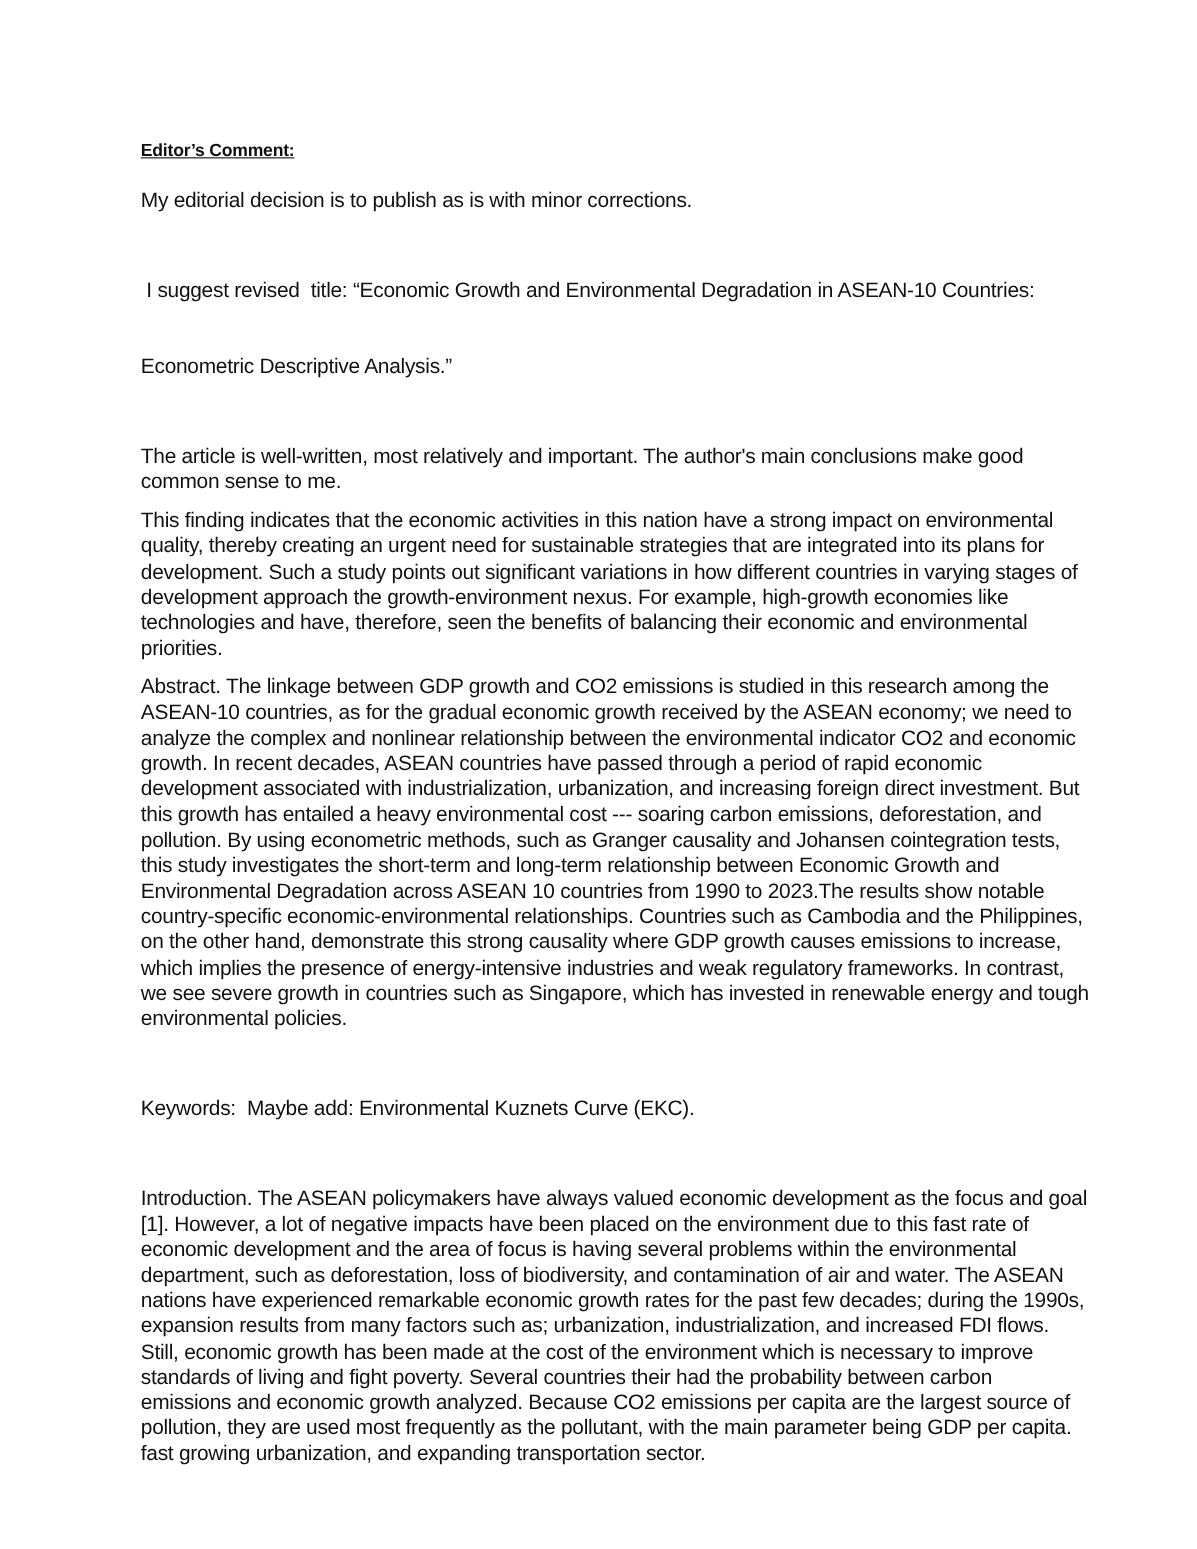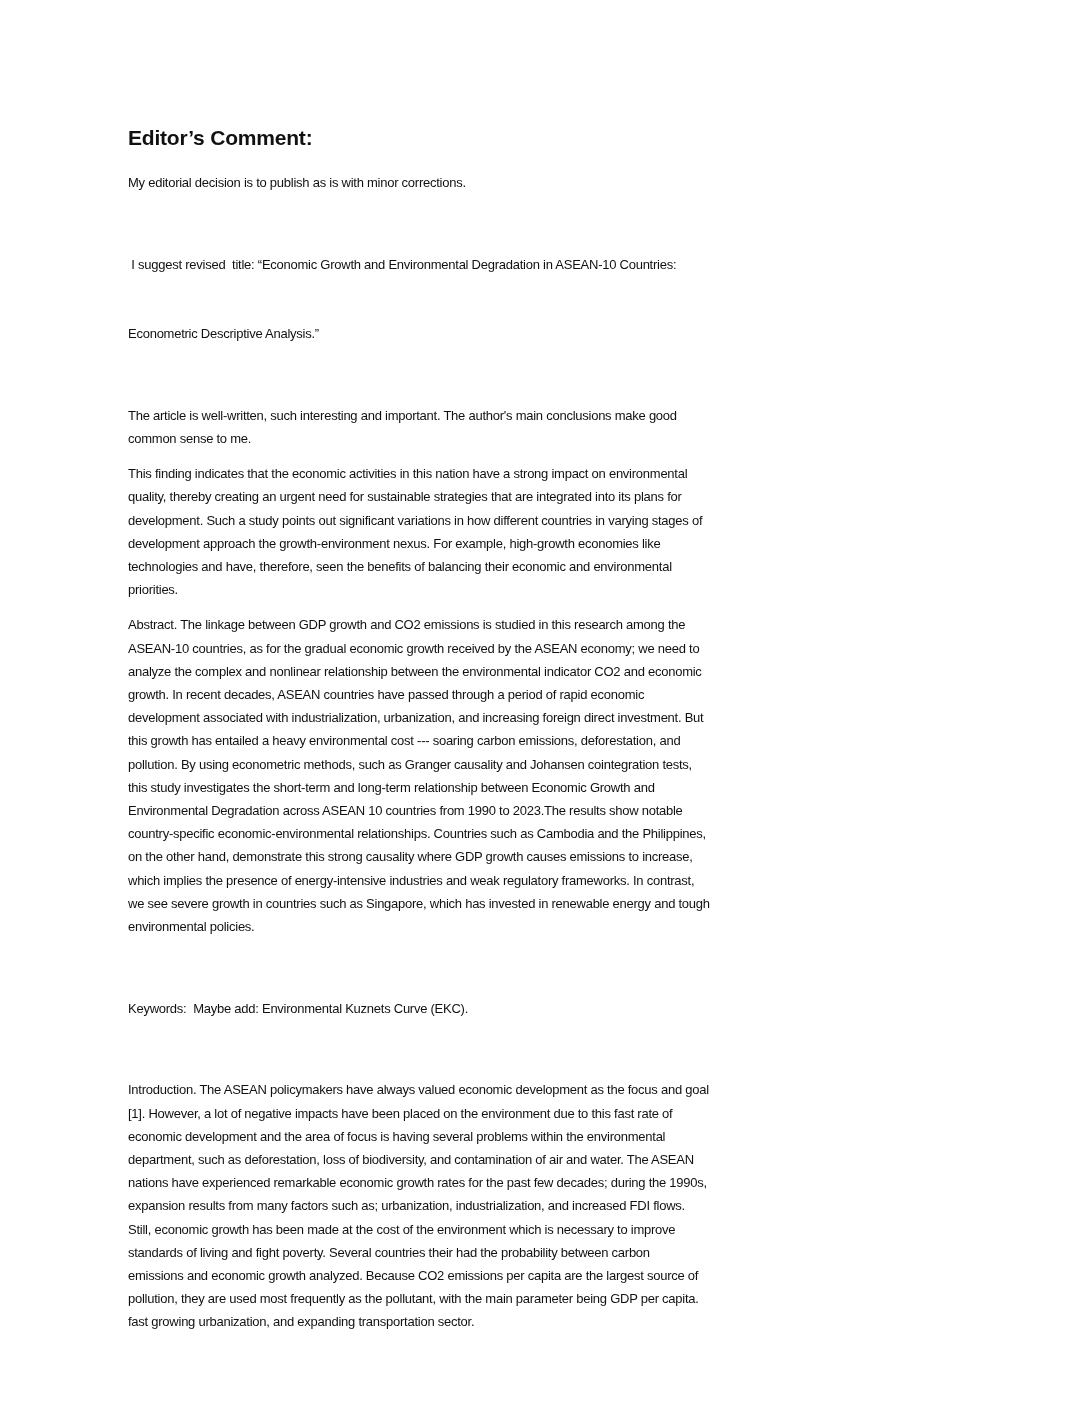--- a/index.html
+++ b/index.html
@@ -15,28 +15,29 @@
       font-family: "Liberation Sans", sans-serif;
       color: #111111;
     }
     .page {
       position: absolute;
       left: 128px;
       top: 126px;
       width: 850px;
     }
     .heading {
-      font-size: 21px;
+      font-size: 16px;
       font-weight: bold;
+      text-decoration: underline;
       line-height: 23px;
       margin: 0 0 22px 0;
       letter-spacing: -0.2px;
     }
     .para {
-      font-size: 13px;
+      font-size: 19px;
       line-height: 23.2px;
       margin: 0 0 12px 0;
       letter-spacing: -0.25px;
       white-space: nowrap;
     }
     .para .line {
       display: block;
     }
   </style>
 </head>
@@ -48,21 +49,21 @@
   <div class="para">
     <span class="line">My editorial decision is to publish as is with minor corrections.</span>
   </div>
 
   <div class="para" style="white-space: pre;">
     <span class="line"> I suggest revised  title: “Economic Growth and Environmental Degradation in ASEAN-10 Countries:</span>
     <span class="line">Econometric Descriptive Analysis.”</span>
   </div>
 
   <div class="para">
-    <span class="line">The article is well-written, such interesting and important. The author's main conclusions make good</span>
+    <span class="line">The article is well-written, most relatively and important. The author's main conclusions make good</span>
     <span class="line">common sense to me.</span>
   </div>
 
   <div class="para">
     <span class="line">This finding indicates that the economic activities in this nation have a strong impact on environmental</span>
     <span class="line">quality, thereby creating an urgent need for sustainable strategies that are integrated into its plans for</span>
     <span class="line">development. Such a study points out significant variations in how different countries in varying stages of</span>
     <span class="line">development approach the growth-environment nexus. For example, high-growth economies like</span>
     <span class="line">technologies and have, therefore, seen the benefits of balancing their economic and environmental</span>
     <span class="line">priorities.</span>

